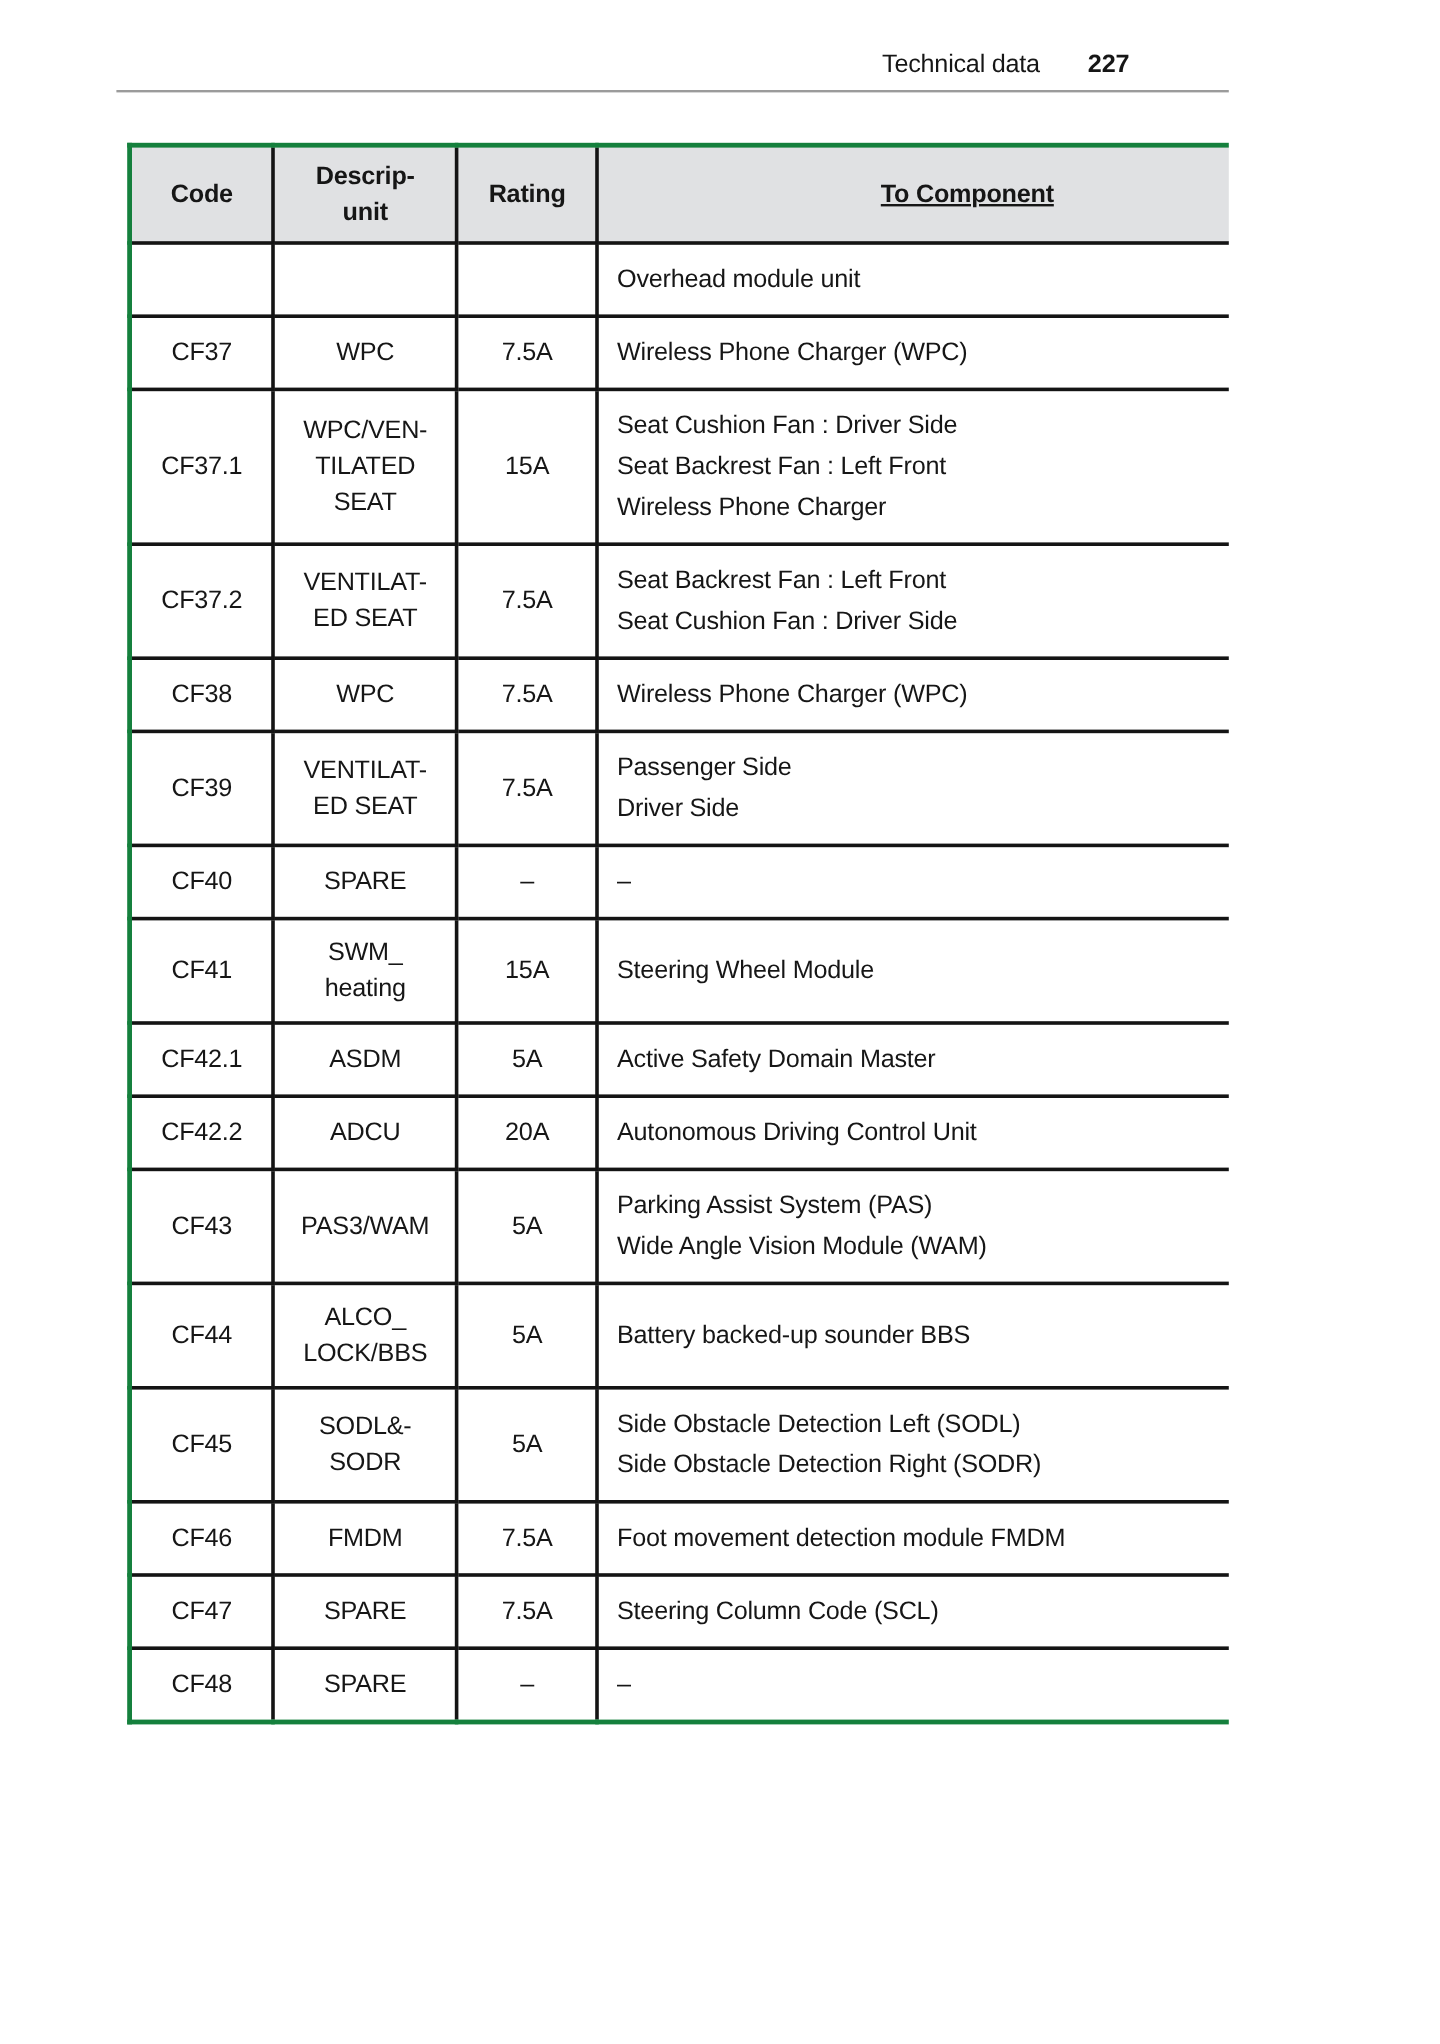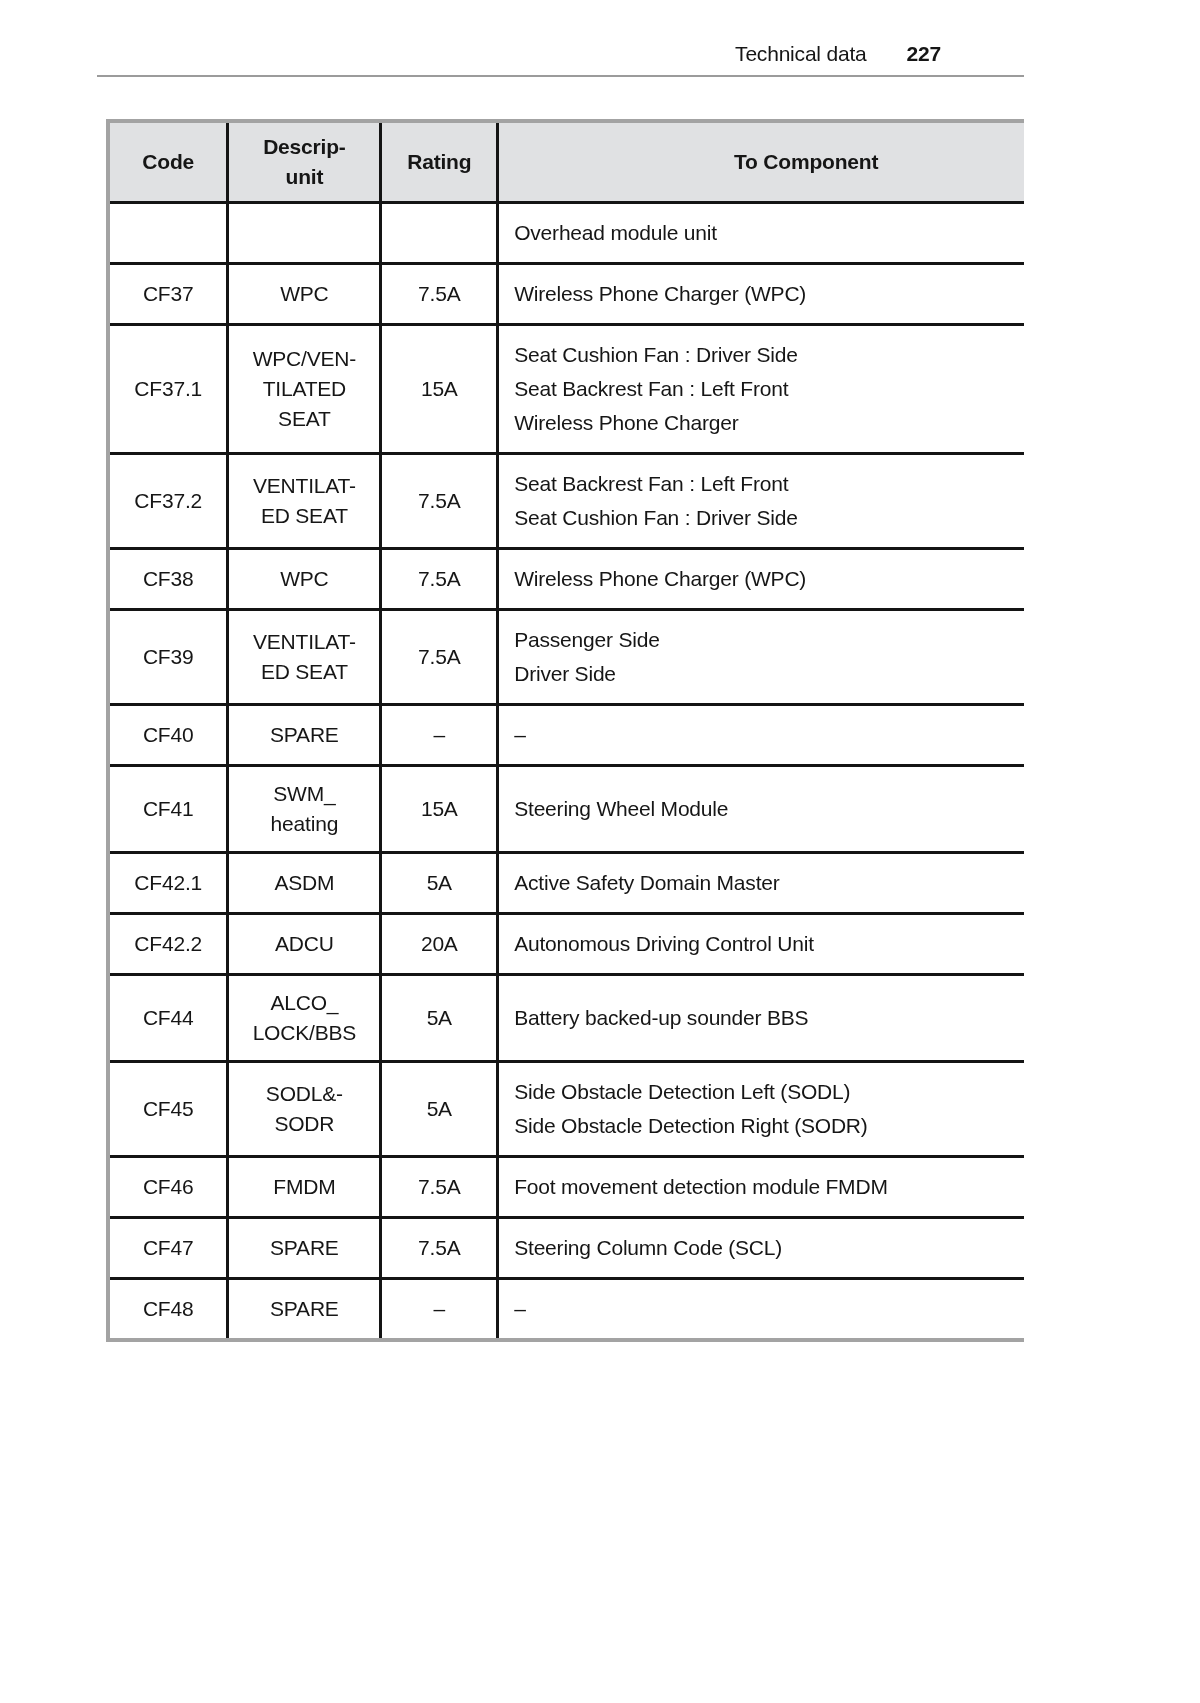--- a/index.html
+++ b/index.html
@@ -35,37 +35,37 @@
     height: 2px;
     background: #9b9b9b;
   }
   table.fuse-table {
     position: absolute;
     top: 119px;
     left: 106px;
     width: 1011px;
     border-collapse: collapse;
     table-layout: fixed;
-    border: 4px solid #a3a3a3;
+    border: 4px solid #15803d;
     font-size: 21px;
     letter-spacing: -0.2px;
   }
   .fuse-table th, .fuse-table td {
     border: 3px solid #141414;
     vertical-align: middle;
     white-space: pre-line;
   }
   .fuse-table th {
     background: #e0e1e3;
     font-weight: 700;
     text-align: center;
     padding: 9px 4px;
     line-height: 30px;
   }
-  .fuse-table th.col-component { text-align: center; }
+  .fuse-table th.col-component { text-align: center; text-decoration: underline; }
   .fuse-table td {
     padding: 12px 6px;
     line-height: 30px;
     background: #ffffff;
   }
   .fuse-table td.cell-code,
   .fuse-table td.cell-description,
   .fuse-table td.cell-rating {
     text-align: center;
   }
@@ -166,20 +166,27 @@
           <td class="cell-rating">5A</td>
           <td class="cell-component">Active Safety Domain Master</td>
         </tr>
         <tr>
           <td class="cell-code">CF42.2</td>
           <td class="cell-description">ADCU</td>
           <td class="cell-rating">20A</td>
           <td class="cell-component">Autonomous Driving Control Unit</td>
         </tr>
         <tr>
+          <td class="cell-code">CF43</td>
+          <td class="cell-description">PAS3/WAM</td>
+          <td class="cell-rating">5A</td>
+          <td class="cell-component">Parking Assist System (PAS)
+Wide Angle Vision Module (WAM)</td>
+        </tr>
+        <tr>
           <td class="cell-code">CF44</td>
           <td class="cell-description">ALCO_
 LOCK/BBS</td>
           <td class="cell-rating">5A</td>
           <td class="cell-component">Battery backed-up sounder BBS</td>
         </tr>
         <tr>
           <td class="cell-code">CF45</td>
           <td class="cell-description">SODL&amp;-
 SODR</td>

